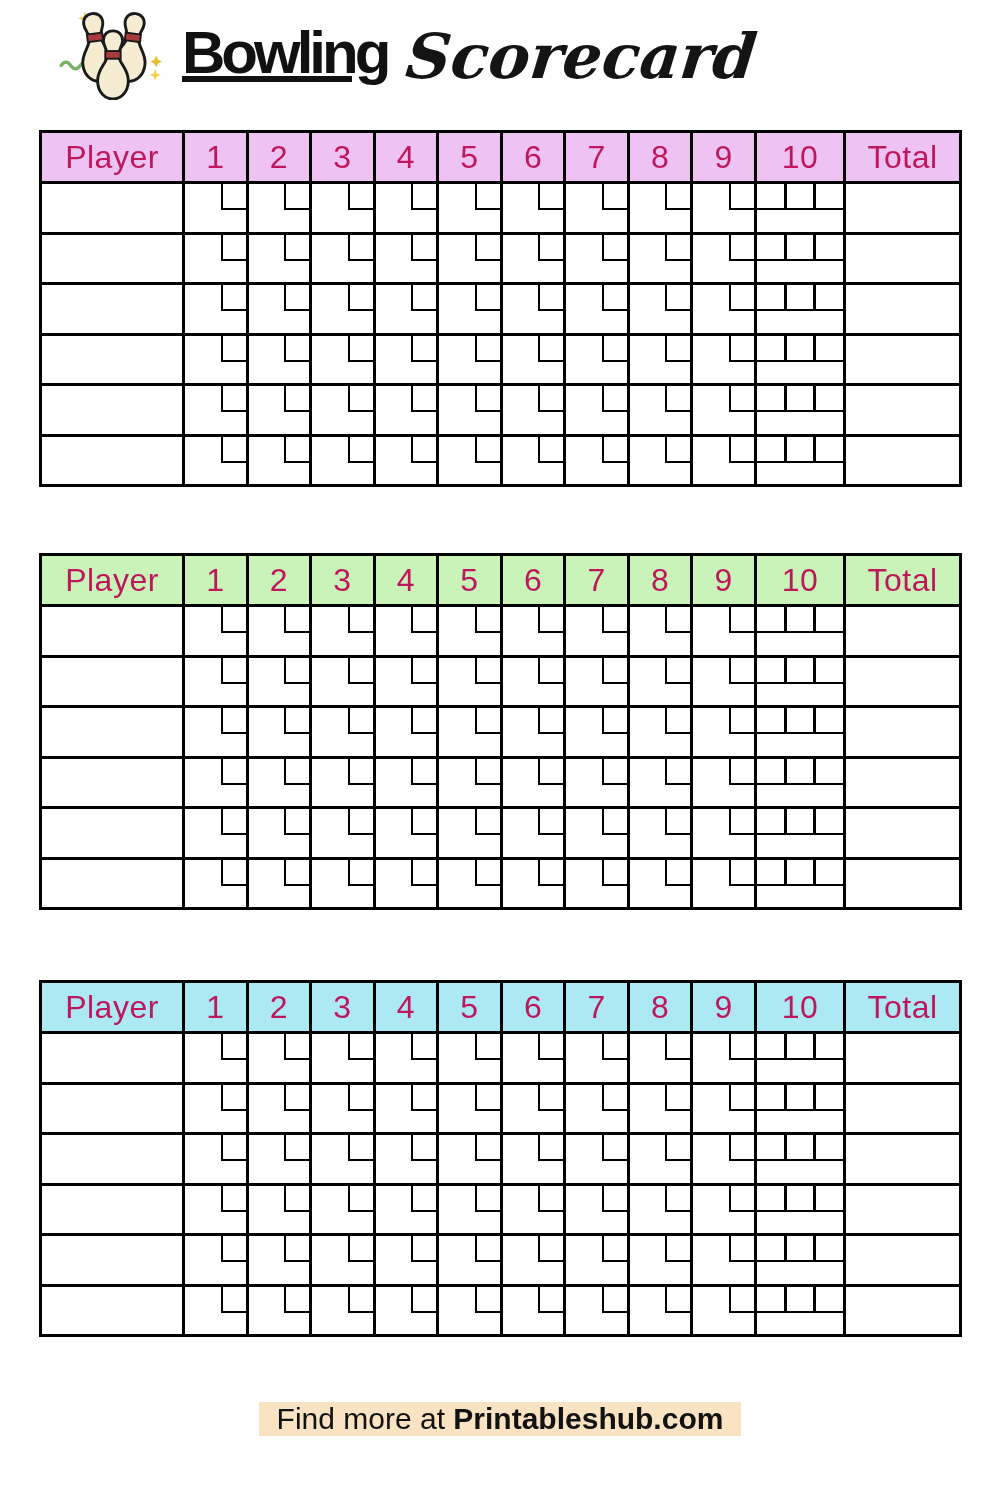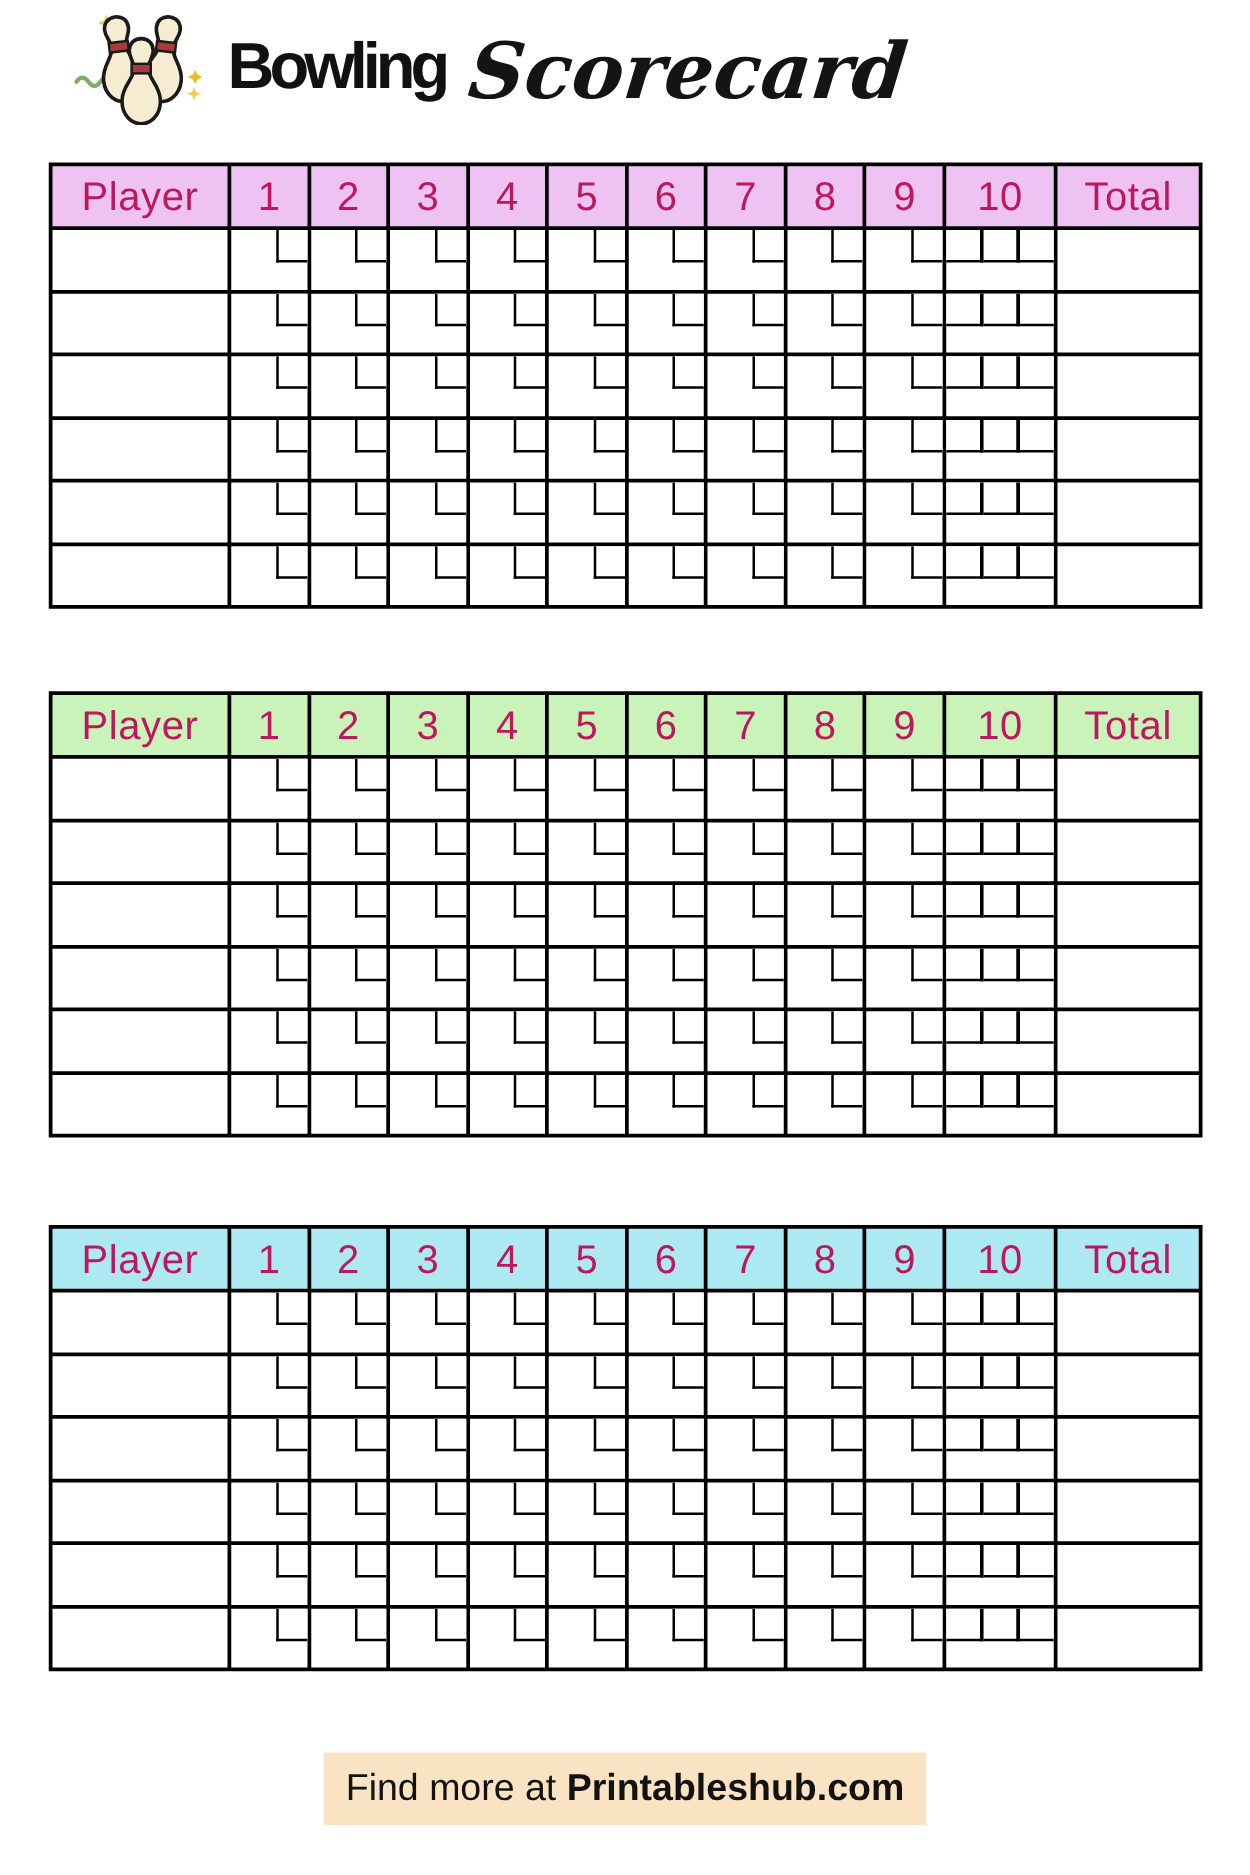--- a/index.html
+++ b/index.html
@@ -4,22 +4,22 @@
 <style>
   html,body{margin:0;padding:0;}
   body{width:1000px;height:1500px;background:#ffffff;font-family:"Liberation Sans",sans-serif;}
   .page{position:relative;width:1000px;height:1500px;background:#ffffff;overflow:hidden;}
 
   
   .title-wrap{position:absolute;top:4px;left:58px;display:flex;align-items:center;}
   .logo-svg{width:108px;height:96px;flex:0 0 auto;}
   .title-main{
     font-family:"Liberation Sans",sans-serif;font-weight:700;
-    font-size:52px;letter-spacing:-4px;color:#111111;
-    margin-left:16px;line-height:1;padding-top:2px;
+    font-size:60px;letter-spacing:-4px;color:#111111;
+    margin-left:16px;line-height:1;padding-top:2px;text-decoration:underline;
   }
   .title-script{
     font-family:"DejaVu Serif",serif;font-style:italic;font-weight:700;
     font-size:62px;color:#141414;margin-left:20px;line-height:1;
     transform:skewX(-6deg);padding-top:10px;letter-spacing:0px;
   }
 
   
   .scorecard{
     position:absolute;left:39px;width:923px;height:357px;
@@ -41,21 +41,21 @@
   .tens{position:absolute;top:0;left:0;width:100%;height:26px;display:flex;}
   .tens i{
     flex:1;border-right:3px solid #000;border-bottom:2.5px solid #000;
     background:#fff;box-sizing:border-box;
   }
   .tens i:last-child{border-right:none;}
 
   
   .footer{position:absolute;top:1402px;left:0;width:100%;text-align:center;}
   .footer .hl{
-    display:inline-block;padding:12px 18px;font-size:30px;color:#121212;
+    display:inline-block;padding:0 18px;font-size:30px;color:#121212;
   }
   .footer .brand{font-weight:700;}
 </style>
 </head>
 <body>
 
 <div class="page">
 
   <div class="title-wrap">
     <svg class="logo-svg" viewBox="0 0 110 100" xmlns="http://www.w3.org/2000/svg" xmlns:xlink="http://www.w3.org/1999/xlink">

